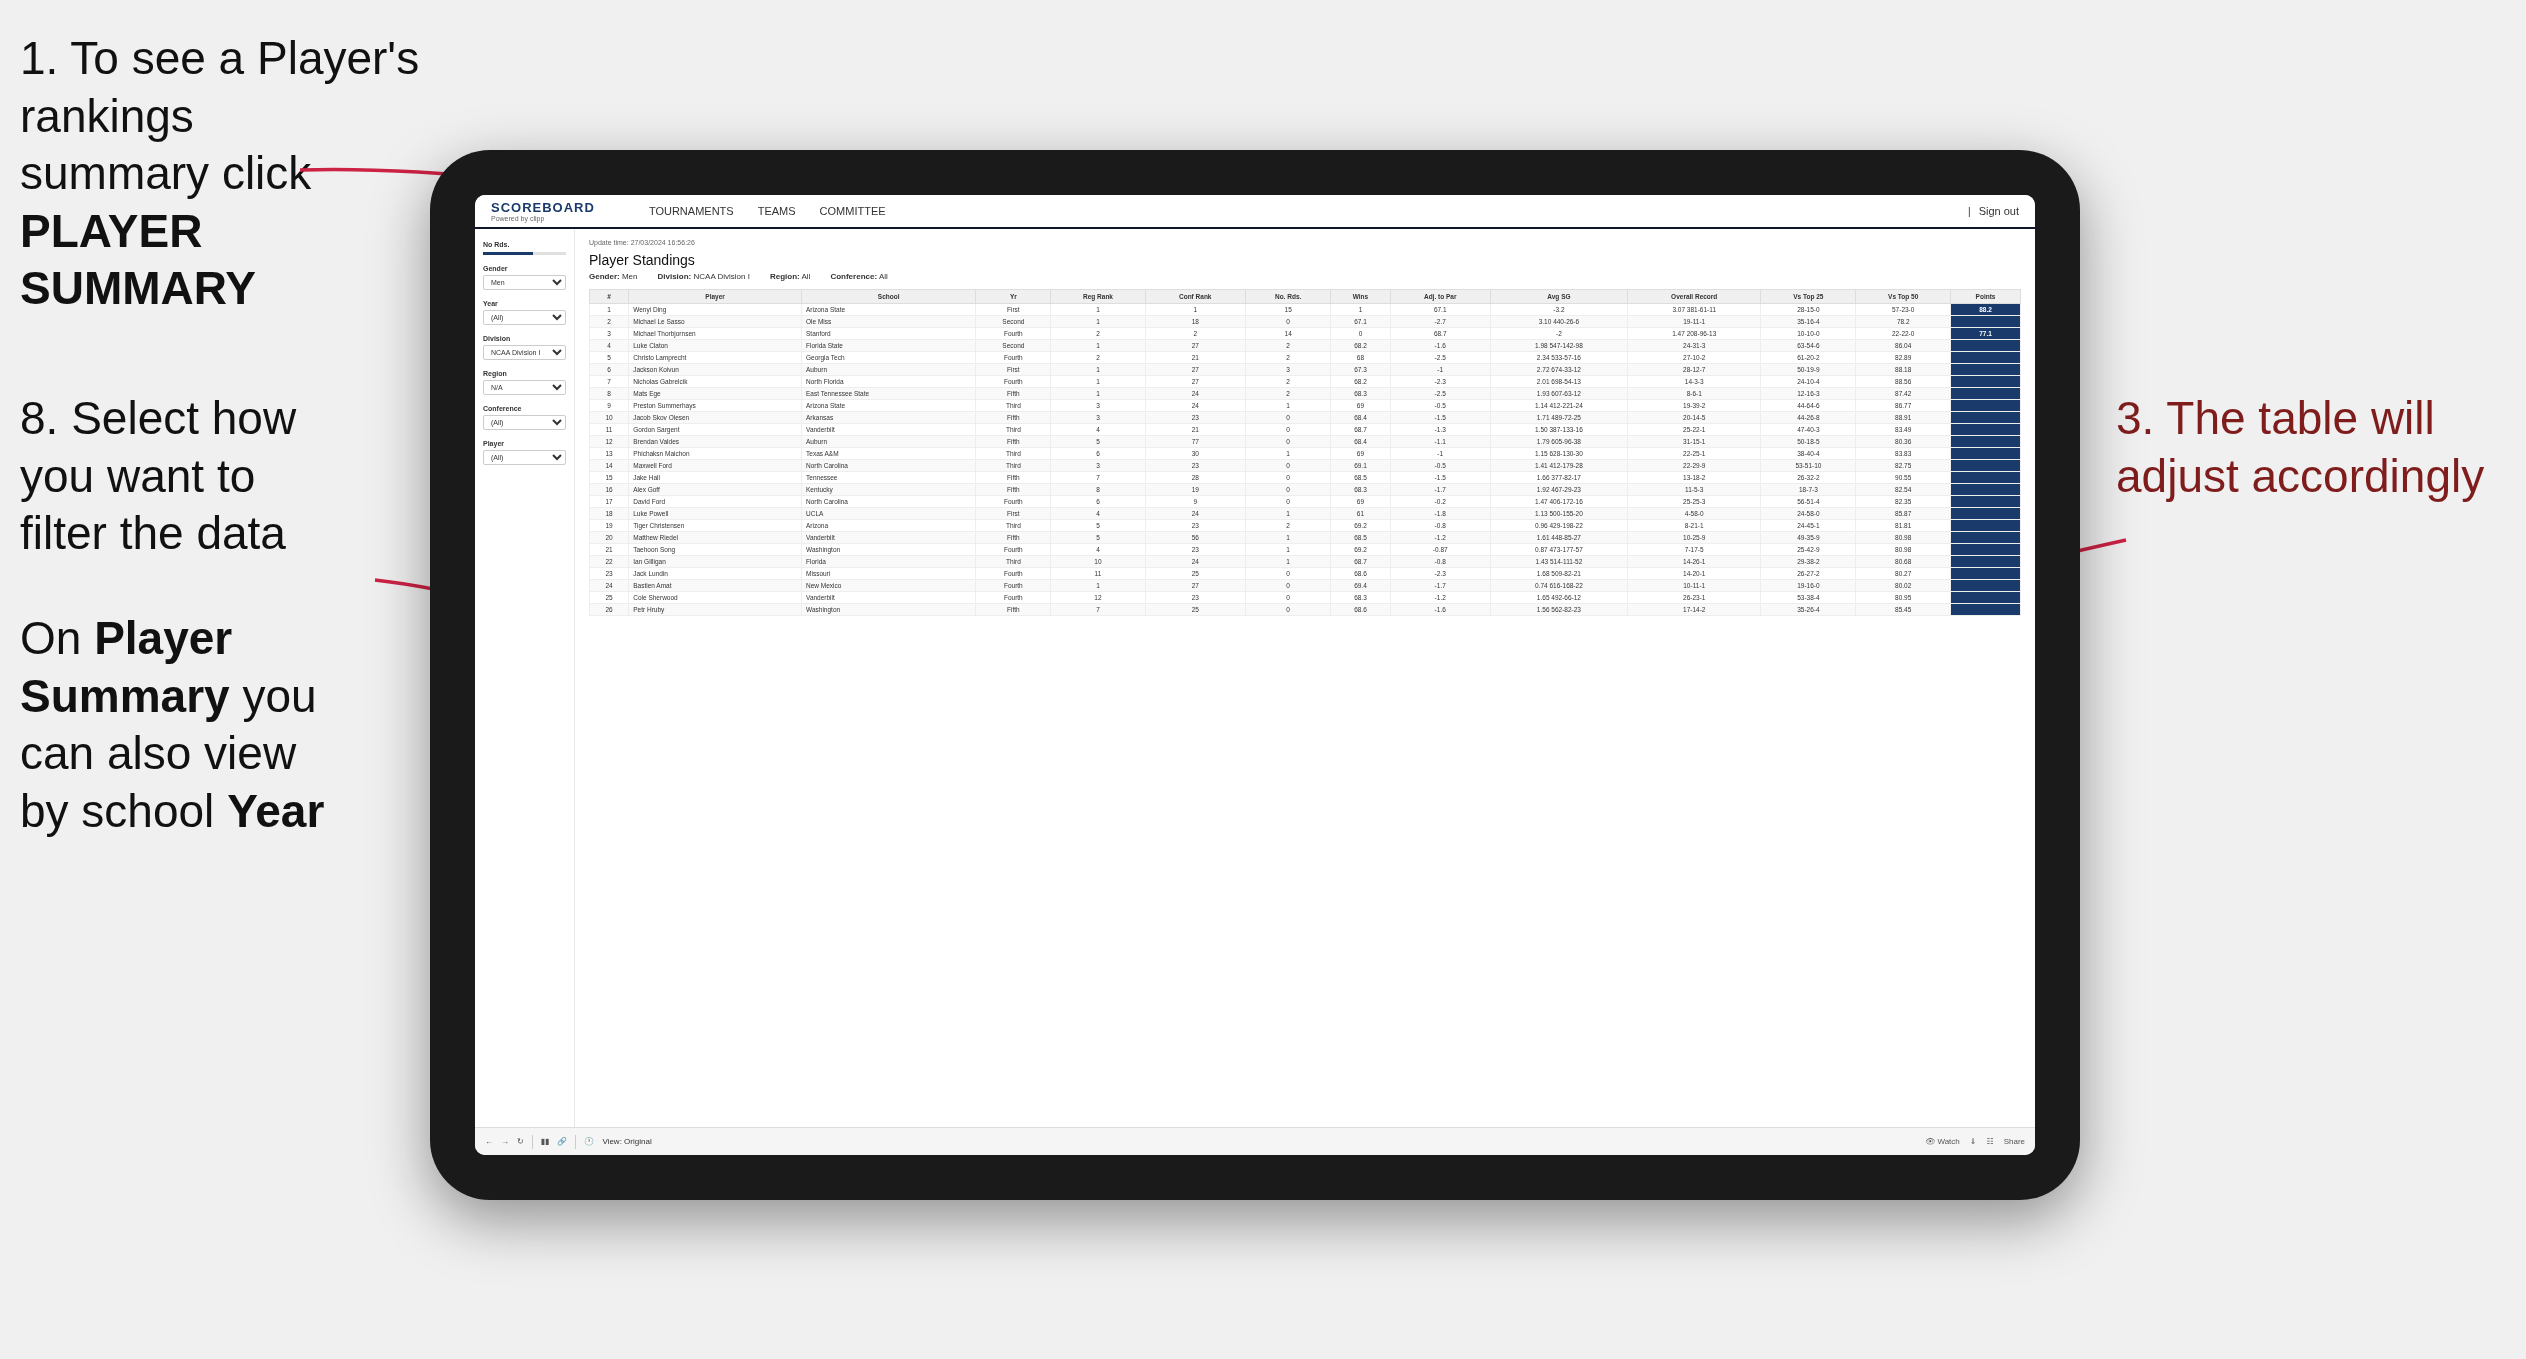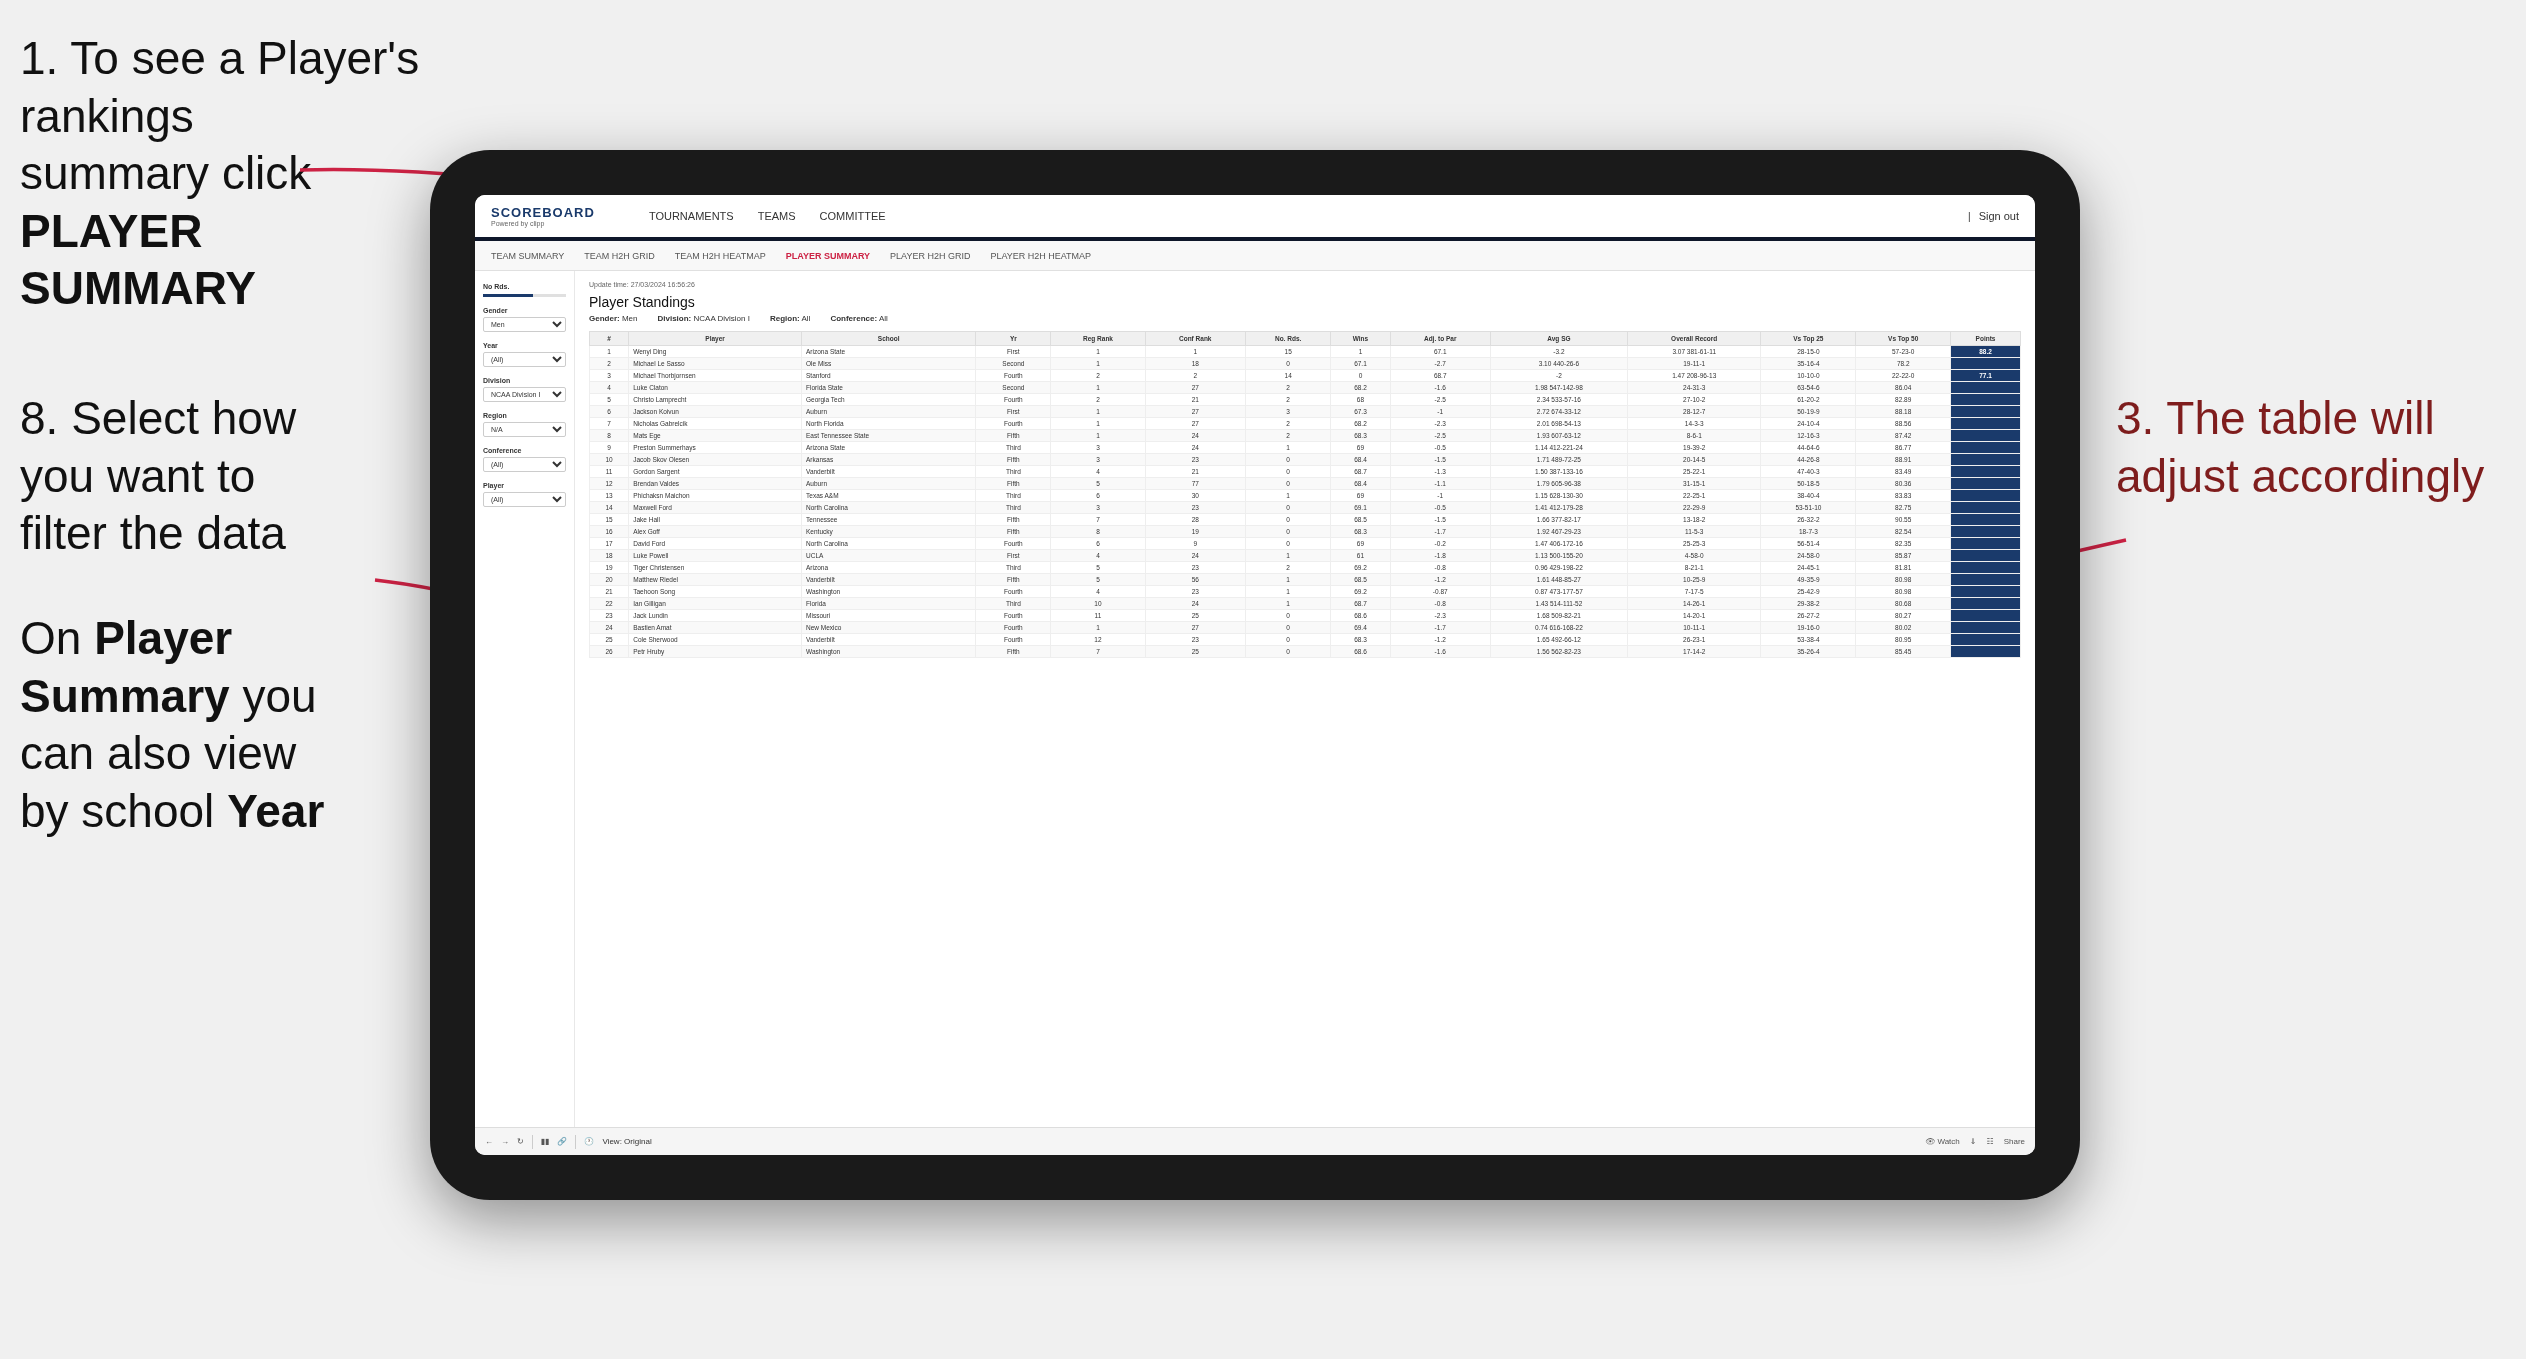--- a/index.html
+++ b/index.html
@@ -77,22 +77,22 @@
       background: #fff;
       border-radius: 10px;
       overflow: hidden;
       display: flex;
       flex-direction: column;
     }
 
     
     .scoreboard-nav {
       background: #fff;
-      border-bottom: 4px solid #0f172a;
-      height: 46px;
+      border-bottom: 2px solid #0f172a;
+      height: 34px;
       display: flex;
       align-items: center;
       padding: 0 16px;
       flex-shrink: 0;
     }
     .scoreboard-logo {
       display: flex;
       flex-direction: column;
       margin-right: 30px;
     }
@@ -373,28 +373,20 @@
         <span class="main-nav-item">TOURNAMENTS</span>
         <span class="main-nav-item">TEAMS</span>
         <span class="main-nav-item">COMMITTEE</span>
       </div>
       <div class="nav-right">
         <span>| </span>
         <span class="main-nav-item">Sign out</span>
       </div>
     </div>
 
-    <div class="sub-nav">
-      <span class="sub-nav-item">TEAM SUMMARY</span>
-      <span class="sub-nav-item">TEAM H2H GRID</span>
-      <span class="sub-nav-item">TEAM H2H HEATMAP</span>
-      <span class="sub-nav-item active">PLAYER SUMMARY</span>
-      <span class="sub-nav-item">PLAYER H2H GRID</span>
-      <span class="sub-nav-item">PLAYER H2H HEATMAP</span>
-    </div>
 
     <div class="content-area">
 
       <div class="filter-sidebar">
         <div class="filter-group">
           <div class="filter-label">No Rds.</div>
           <div class="filter-slider">
             <div class="filter-slider-fill"></div>
           </div>
         </div>

